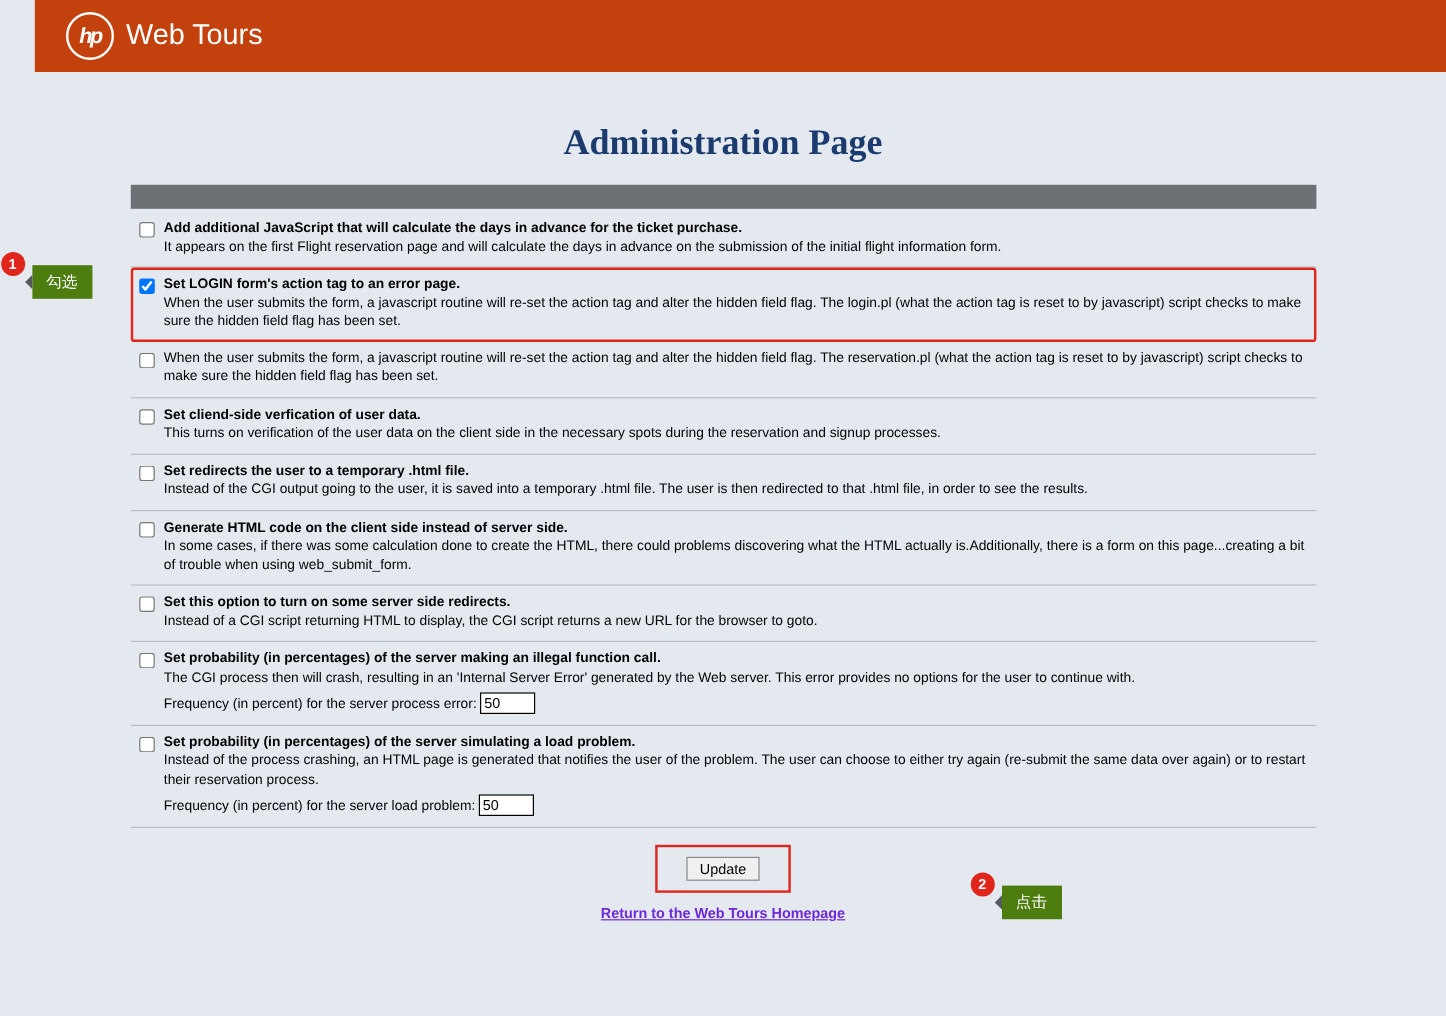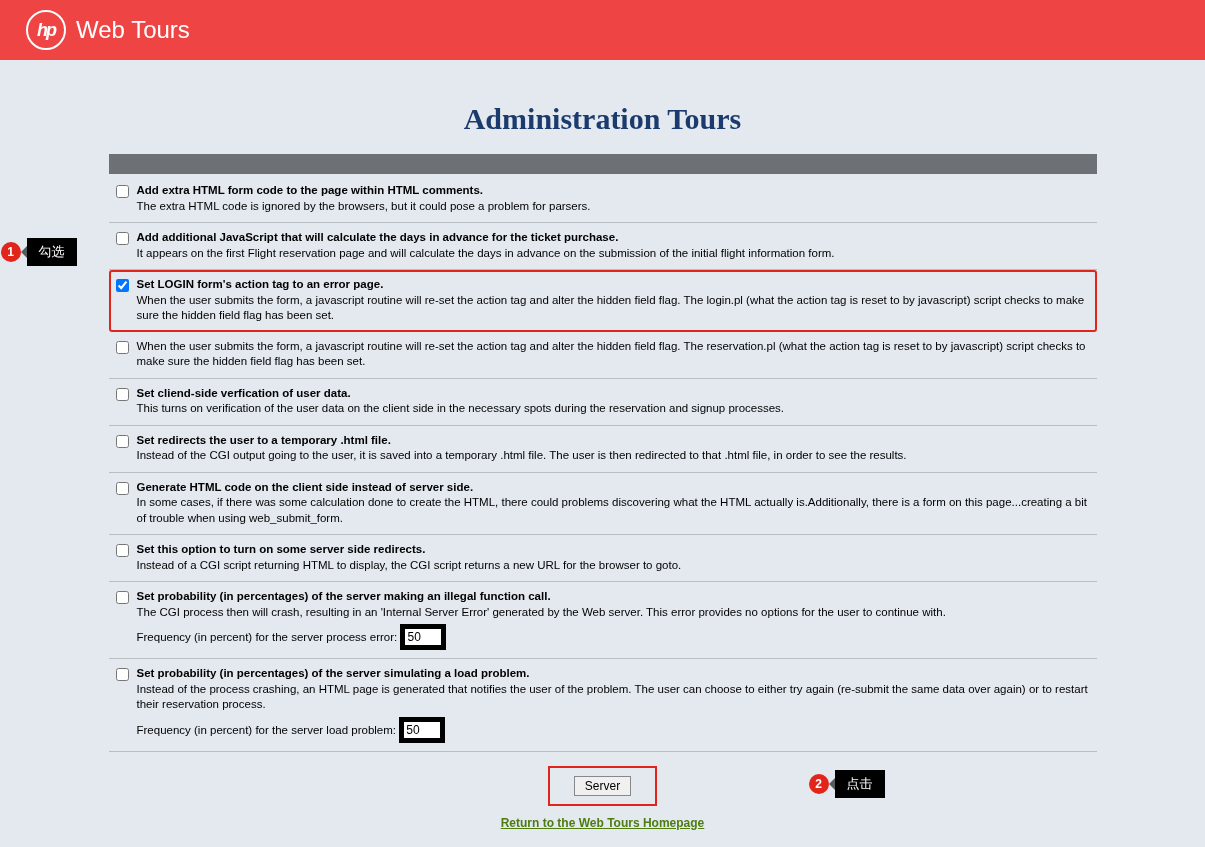--- a/index.html
+++ b/index.html
@@ -1,64 +1,57 @@
 <!DOCTYPE html>
 <html><head>
 <meta charset="utf-8">
 <style>
 * { box-sizing: border-box; margin: 0; padding: 0; }
 body { font-family: Verdana, Geneva, sans-serif; background: #e4e9f0; width: 1205px; }
-.header { background: #ef4444; height: 60px; display: flex; align-items: center; padding-left: 26px; }
+.header { background: #c2410c; height: 60px; display: flex; align-items: center; padding-left: 26px; margin-left: 29px; }
 .hp-logo { width: 40px; height: 40px; border-radius: 50%; border: 2px solid #fff; display: flex; align-items: center; justify-content: center; margin-right: 10px; }
 .hp-logo-text { color: #fff; font-style: italic; font-weight: bold; font-size: 18px; font-family: Arial; letter-spacing: -2px; }
 .brand { color: #fff; font-size: 24px; font-weight: 400; font-family: "Segoe UI", Arial; }
 .page-title { text-align: center; color: #1b3b6f; font-size: 30px; font-weight: bold; font-family: Verdana; margin: 42px 0 18px; }
 .content { margin: 0 auto; width: 988px; }
 .gray-bar { background: #6d7075; height: 20px; width: 100%; margin-bottom: 2px; }
 .option { display: flex; padding: 7px 4px 8px 4px; border-bottom: 1px solid #b9bec4; align-items: flex-start; position: relative; }
 .option.highlighted { border: 2px solid #e1251b; border-radius: 3px; padding: 5px 2px 6px 2px; }
 .chk { width: 13px; height: 13px; margin: 2px 8px 0 3px; flex-shrink: 0; }
 .opt-body { font-size: 11.5px; line-height: 1.35; color: #000; }
 .opt-title { font-weight: bold; display: block; }
 .opt-desc { display: block; }
 .freq-row { margin-top: 4px; font-size: 11.5px; }
-.freq-input { width: 46px; font-size: 12px; padding: 1px 2px; border: 5px solid #000000; }
+.freq-input { width: 46px; font-size: 12px; padding: 1px 2px; border: 1px solid #000000; }
 .footer-area { text-align: center; margin-top: 14px; position: relative; }
 .update-box { display: inline-block; border: 2px solid #e1251b; padding: 8px 24px; position: relative; }
 .update-btn { font-size: 12px; padding: 2px 10px; background: #f0f0f0; border: 1px solid #888; cursor: pointer; }
-.return-link { display: block; margin-top: 10px; font-size: 12px; color: #4d7c0f; font-weight: bold; text-decoration: underline; }
+.return-link { display: block; margin-top: 10px; font-size: 12px; color: #6d28d9; font-weight: bold; text-decoration: underline; }
 .annotation { position: absolute; display: flex; align-items: center; z-index: 10; }
 .anno-badge { background: #e1251b; color: #fff; width: 20px; height: 20px; border-radius: 50%; font-size: 12px; display: flex; align-items: center; justify-content: center; margin-right: 6px; font-weight: bold; }
-.anno-label { background: #000000; color: #fff; font-size: 13px; padding: 5px 12px; position: relative; }
+.anno-label { background: #4d7c0f; color: #fff; font-size: 13px; padding: 5px 12px; position: relative; margin-top: 30px; }
 .anno-label::before { content: ""; position: absolute; left: -6px; top: 50%; transform: translateY(-50%); border: 6px solid transparent; border-right-color: #555a5f; border-left: none; }
 .anno-1 { left: -110px; top: -34px; }
 .anno-2 { left: 700px; top: 4px; }
 </style>
 </head>
 <body>
 
 <div class="header">
   <div class="hp-logo">
       <span class="hp-logo-text">hp</span>
     </div>
   <span class="brand">Web Tours</span>
 </div>
 
-<h1 class="page-title">Administration Tours</h1>
+<h1 class="page-title">Administration Page</h1>
 
 <div class="content">
   <div class="gray-bar"></div>
   <div id="options-container">
-      <div class="option">
-        <input type="checkbox" class="chk" style="">
-        <div class="opt-body">
-          <span class="opt-title">Add extra HTML form code to the page within HTML comments.</span>
-          <span class="opt-desc">The extra HTML code is ignored by the browsers, but it could pose a problem for parsers.</span>
-        </div>
-      </div>
       <div class="option">
         <input type="checkbox" class="chk" style="">
         <div class="opt-body">
           <span class="opt-title">Add additional JavaScript that will calculate the days in advance for the ticket purchase.</span>
           <span class="opt-desc">It appears on the first Flight reservation page and will calculate the days in advance on the submission of the initial flight information form.</span>
         </div>
       </div>
       <div class="option highlighted" style="position: relative;">
         <input type="checkbox" class="chk" checked="" style="">
         <div class="opt-body">
@@ -117,21 +110,21 @@
         <div class="opt-body">
           <span class="opt-title">Set probability (in percentages) of the server simulating a load problem.</span>
           <span class="opt-desc">Instead of the process crashing, an HTML page is generated that notifies the user of the problem. The user can choose to either try again (re-submit the same data over again) or to restart their reservation process.</span>
           <div class="freq-row"><span>Frequency (in percent) for the server load problem: </span><input class="freq-input" value="50" style=""></div>
         </div>
       </div>
     </div>
 
   <div class="footer-area">
     <div class="update-box">
-      <button class="update-btn">Server</button>
+      <button class="update-btn">Update</button>
     </div>
     <div class="annotation anno-2">
       <span class="anno-badge">2</span>
       <span class="anno-label"> 点击</span>
     </div>
     <a href="#" class="return-link">Return to the Web Tours Homepage</a>
   </div>
 </div>
 
 </body></html>

